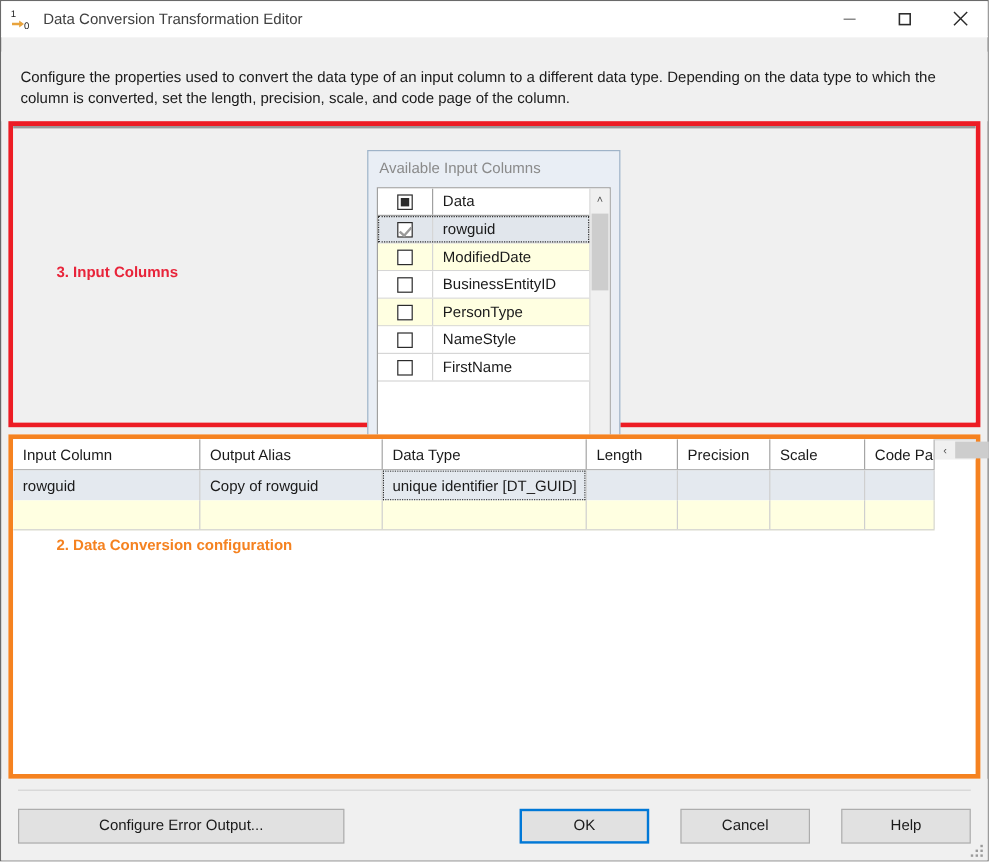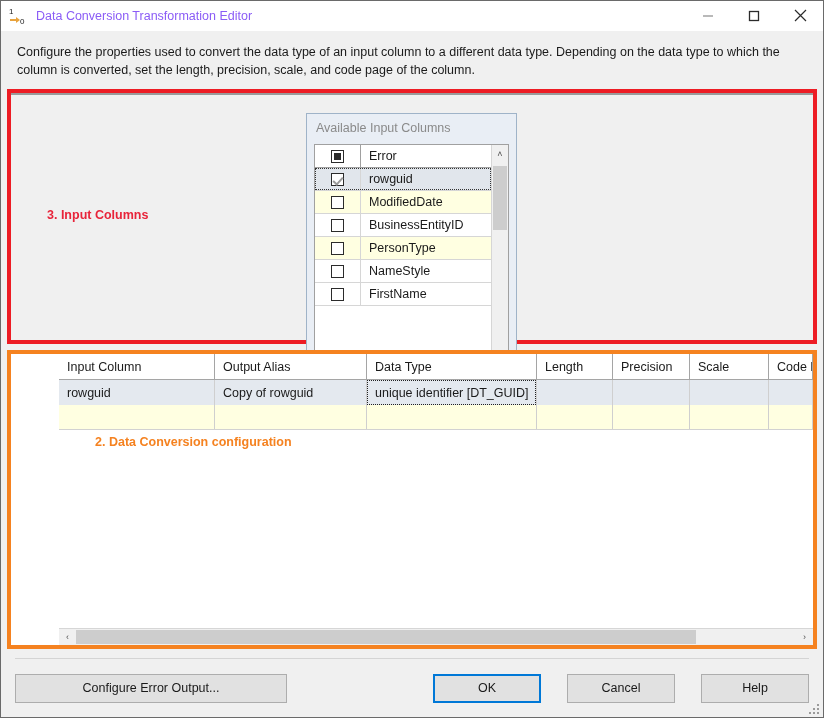--- a/index.html
+++ b/index.html
@@ -30,39 +30,40 @@
     border-bottom: 1px solid #ffffff;
   }
   .title-icon {
     width: 22px; height: 22px;
     margin-left: 7px; margin-right: 6px;
     position: relative;
     flex: 0 0 22px;
   }
   .title-text {
     font-size: 12.5px;
-    color: #8b5cf6;
+    color: #404040;
     white-space: nowrap;
   }
   .winbtns { margin-left: auto; display: flex; height: 30px; }
   .winbtn {
     width: 46px; height: 30px;
     display: flex; align-items: center; justify-content: center;
     background: transparent;
   }
   .winbtn svg { display: block; }
 
   
   .desc {
     flex: 0 0 auto;
     padding: 12px 16px 10px 16px;
     font-size: 12.5px;
     color: #1a1a1a;
     line-height: 1.45;
     background: #f0f0f0;
+    margin-top: 12px;
   }
 
   
   .redbox {
     margin: 0 6px 0 6px;
     border: 4px solid #ed1c24;
     flex: 0 0 255px;
     position: relative;
     background: #f0f0f0;
   }
@@ -181,23 +182,22 @@
   }
 
   
   .orangebox {
     margin: 6px 6px 0 6px;
     border: 4px solid #f58220;
     flex: 1 1 auto;
     position: relative;
     background: #ffffff;
     display: flex;
-    flex-direction: column;
+    flex-direction: row;
     min-height: 0;
-    padding-left: 48px;
   }
   .dgv {
     flex: 1 1 auto;
     position: relative;
     background: #ffffff;
     overflow: hidden;
     min-height: 0;
   }
   .dgv-row {
     display: flex;
@@ -359,21 +359,21 @@
       <div class="aic">
         <div class="aic-caption">Available Input Columns</div>
 
         <div class="aic-grid">
           <div class="aic-rows">
 
             <div class="aic-row hdr">
               <div class="cb-cell">
                 <span class="cbx filled"></span>
               </div>
-              <div class="name-cell">Error</div>
+              <div class="name-cell">Data</div>
             </div>
 
             <div class="aic-row sel">
               <div class="cb-cell">
                 <span class="cbx checked"></span>
               </div>
               <div class="name-cell">rowguid</div>
             </div>
 
             <div class="aic-row alt">

